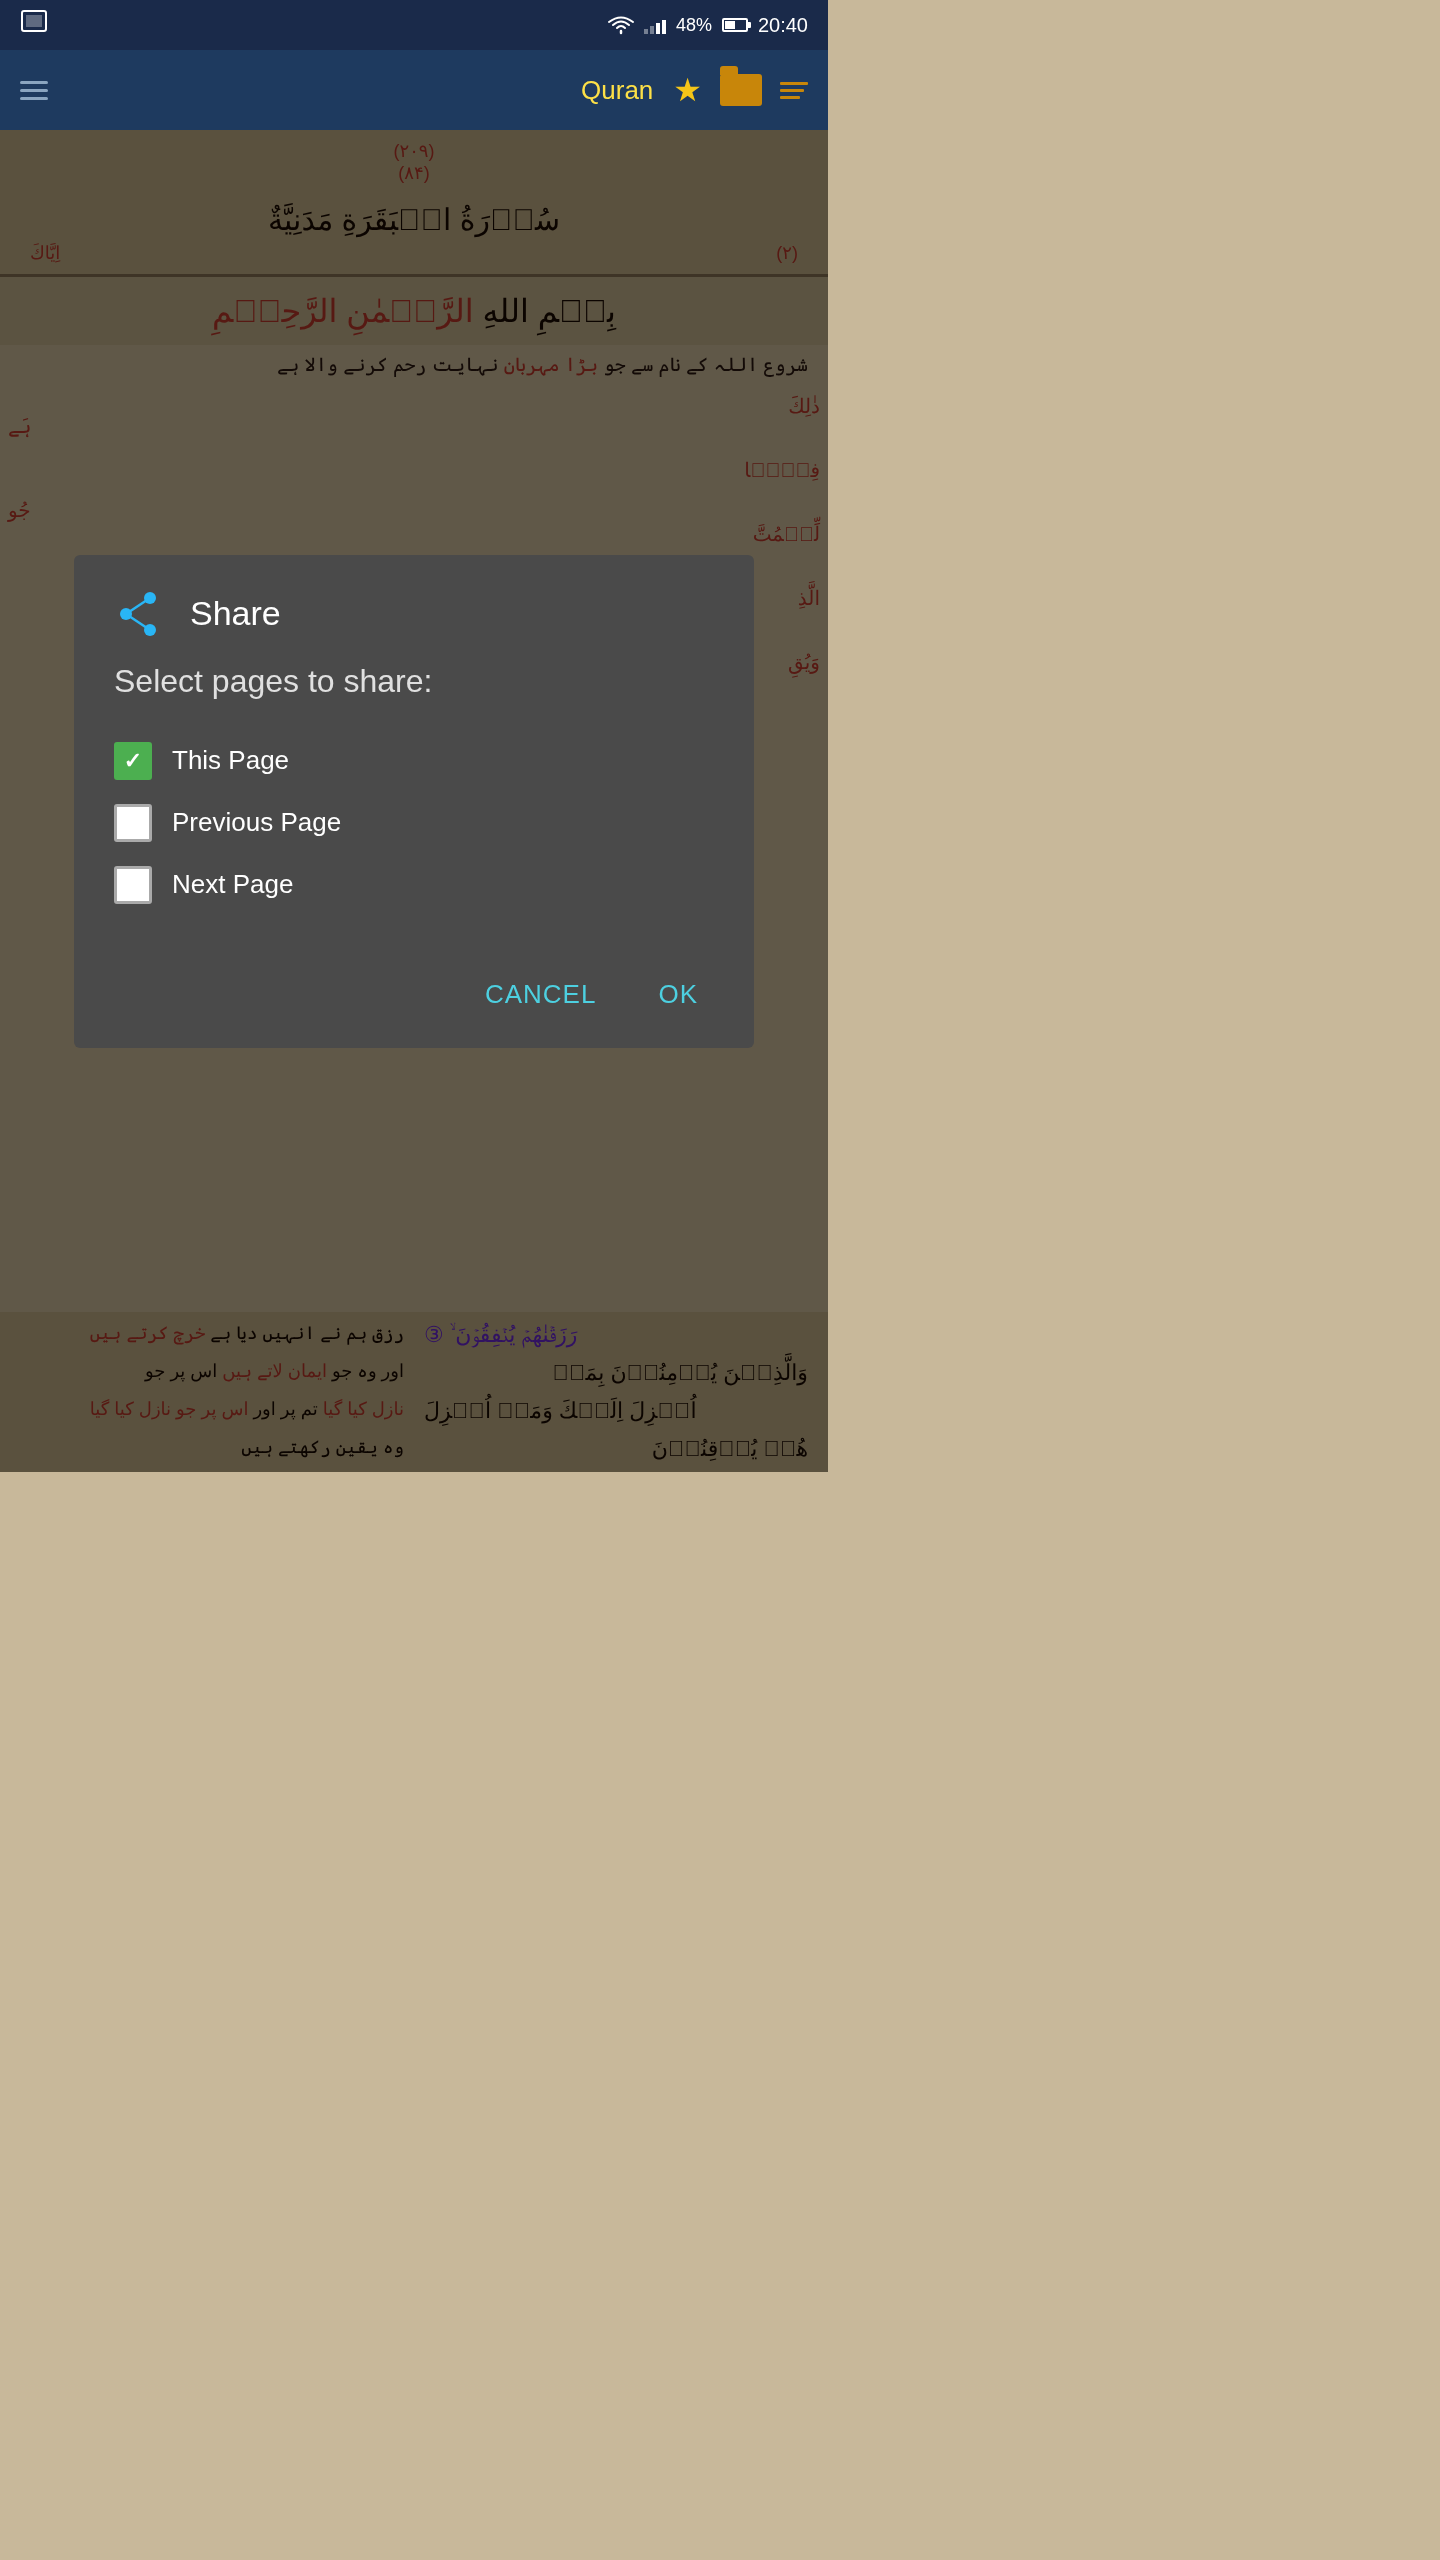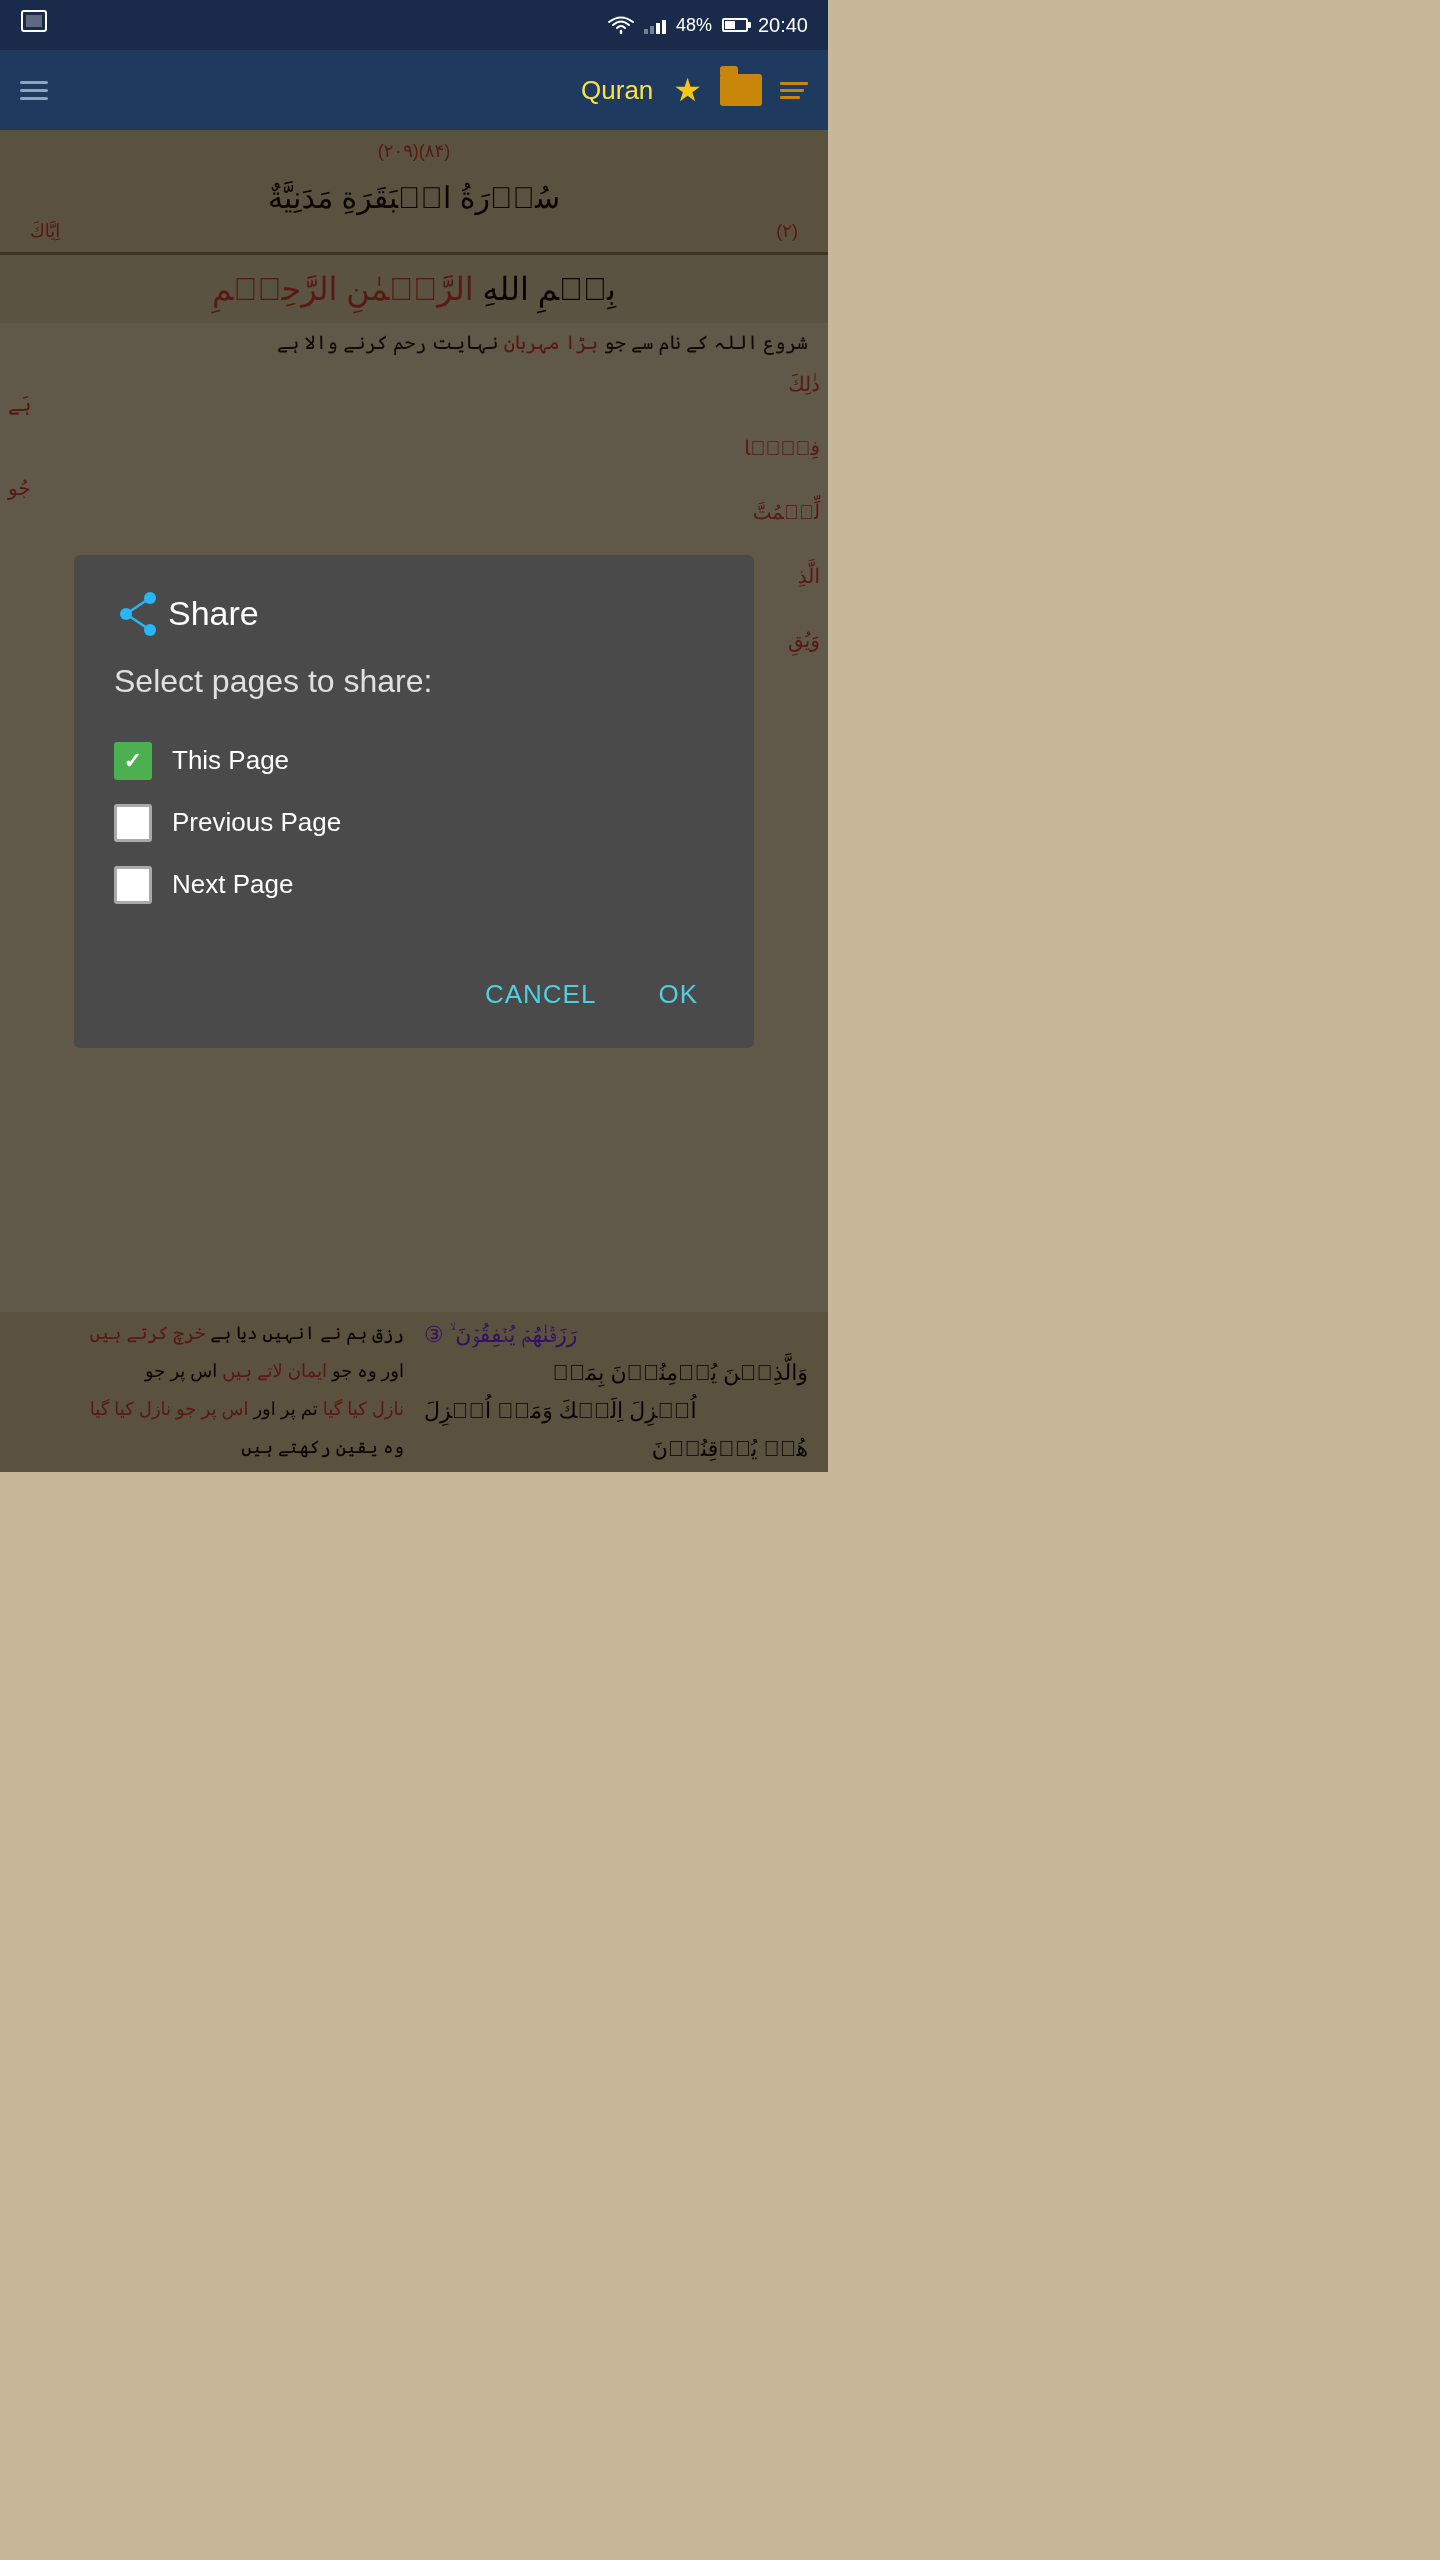--- a/index.html
+++ b/index.html
@@ -221,21 +221,21 @@
       width: 680px;
       background: #4a4a4a;
       border-radius: 6px;
       padding: 35px 40px 30px 40px;
       position: relative;
     }
 
     .dialog-title-row {
       display: flex;
       align-items: center;
-      gap: 6px;
+      gap: 28px;
       margin-bottom: 25px;
     }
 
     .share-icon-svg {
       width: 48px;
       height: 48px;
     }
 
     .dialog-title {
       color: white;
@@ -366,21 +366,21 @@
       <div class="list-line"></div>
       <div class="list-line"></div>
       <div class="list-line"></div>
     </div>
   </div>
 </div>
 
 <div class="quran-content">
 
   <div class="surah-header">
-    <div style="display:flex; justify-content:center; align-items:center; padding: 0 10px 5px 10px;">
+    <div style="display:flex; justify-content:center; align-items:center; padding: 0 10px 5px 10px; flex-direction: column;">
       <span style="font-size:18px;color:#c1392b;direction:rtl;">(۲۰۹)</span>
       <span style="font-size:18px;color:#c1392b;direction:rtl;">(۸۴)</span>
     </div>
     <div style="font-size:30px;color:#1a0a00;direction:rtl;text-align:center;padding:5px 0;margin-top:8px;">
       سُوۡرَةُ الۡبَقَرَةِ مَدَنِيَّةٌ
     </div>
     <div style="display:flex; justify-content:space-between; padding: 0 10px;">
       <span style="font-size:18px;color:#c1392b;direction:rtl;">اِیَّاكَ</span>
       <span style="font-size:18px;color:#c1392b;direction:rtl;">(۲)</span>
     </div>

